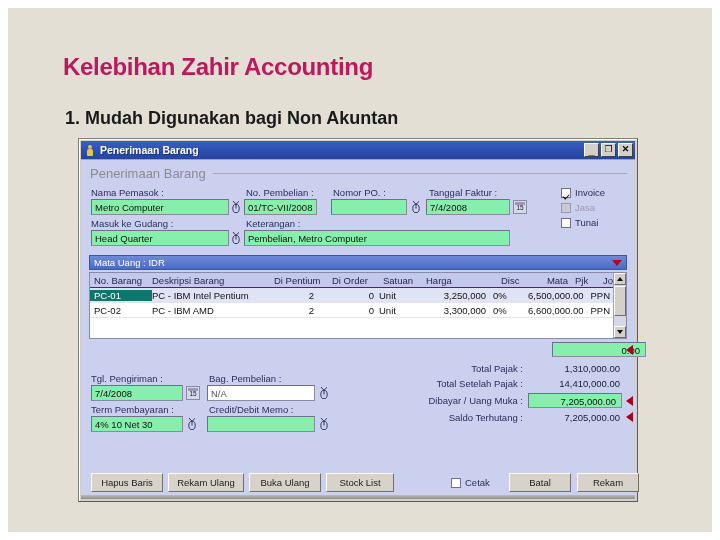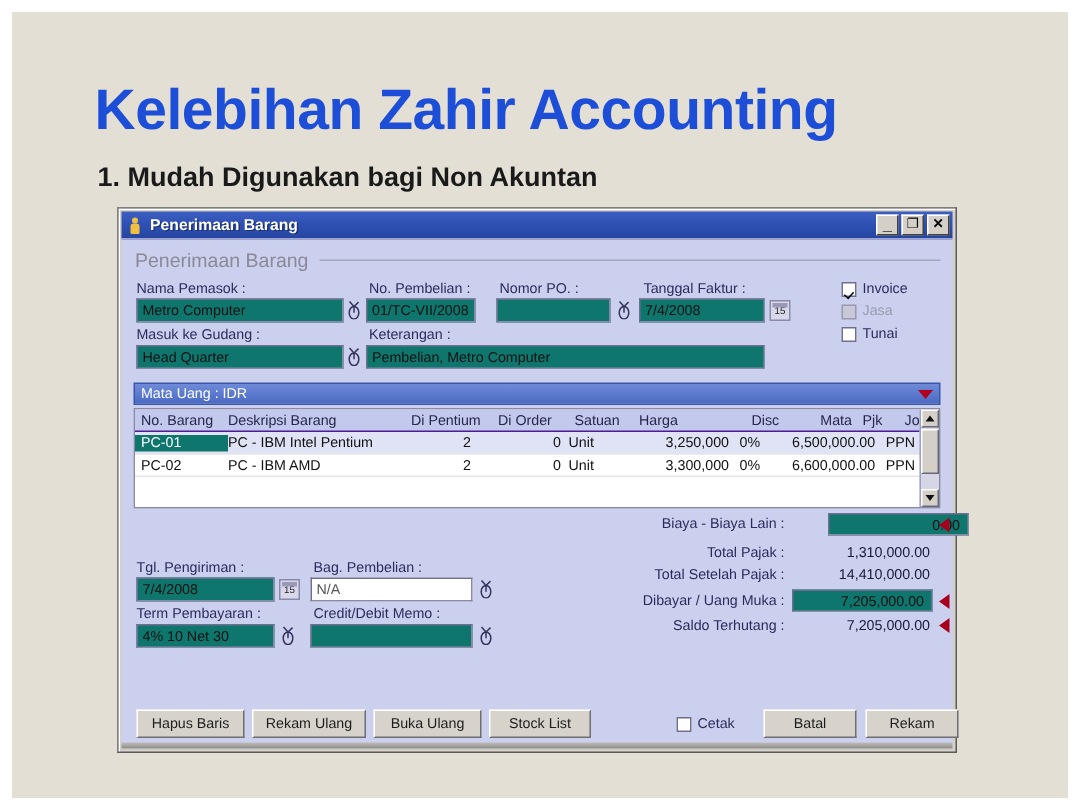--- a/index.html
+++ b/index.html
@@ -16,23 +16,23 @@
     left: 8px; top: 8px;
     width: 704px; height: 524px;
     background: #e4dfd5;
   }
 
   
   .slide-title {
     position: absolute;
     left: 55px; top: 45px;
     width: 600px;
-    font-size: 38px;
+    font-size: 24px;
     font-weight: bold;
-    color: #1d4ed8;
+    color: #be185d;
     letter-spacing: -0.3px;
     white-space: nowrap;
   }
   .slide-subtitle {
     position: absolute;
     left: 57px; top: 100px;
     font-size: 18px;
     font-weight: bold;
     color: #1a1a1a;
     white-space: nowrap;
@@ -119,21 +119,21 @@
     flex:1 1 auto; height:1px; background:#a6a6b8;
   }
 
   .lbl {
     position:absolute;
     font-size:9.5px; color:#2c2c5c;
     white-space:nowrap;
   }
   .fld {
     position:absolute;
-    background:#0f766e;
+    background:#86efac;
     border:1px solid #8a8aa8;
     border-top-color:#6e6e90; border-left-color:#6e6e90;
     box-sizing:border-box;
     font-size:9.5px; color:#111;
     padding:1px 3px;
     line-height:13px;
     overflow:hidden; white-space:nowrap;
   }
   .fld.ro { background:#ffffff; color:#555; }
   .fld.num { text-align:right; padding-right:5px; }
@@ -436,21 +436,20 @@
           <div class="c9"></div>
         </div>
 
         <div class="gscroll">
           <div class="sbtn up"></div>
           <div class="sthumb"></div>
           <div class="sbtn dn"></div>
         </div>
       </div>
 
-      <div class="tot-lbl" style="left:300px; top:184px; width:142px;">Biaya - Biaya Lain :</div>
       <div class="fld num" style="left:471px; top:182px; width:94px; height:15px;">0.00</div>
       <div class="redtri" style="left:545px; top:185px;"></div>
 
       <div class="tot-lbl" style="left:300px; top:203px; width:142px;">Total Pajak :</div>
       <div class="tot-val" style="left:447px; top:203px; width:92px;">1,310,000.00</div>
 
       <div class="tot-lbl" style="left:290px; top:218px; width:152px;">Total Setelah Pajak :</div>
       <div class="tot-val" style="left:447px; top:218px; width:92px;">14,410,000.00</div>
 
       <div class="tot-lbl" style="left:290px; top:235px; width:152px;">Dibayar / Uang Muka :</div>

